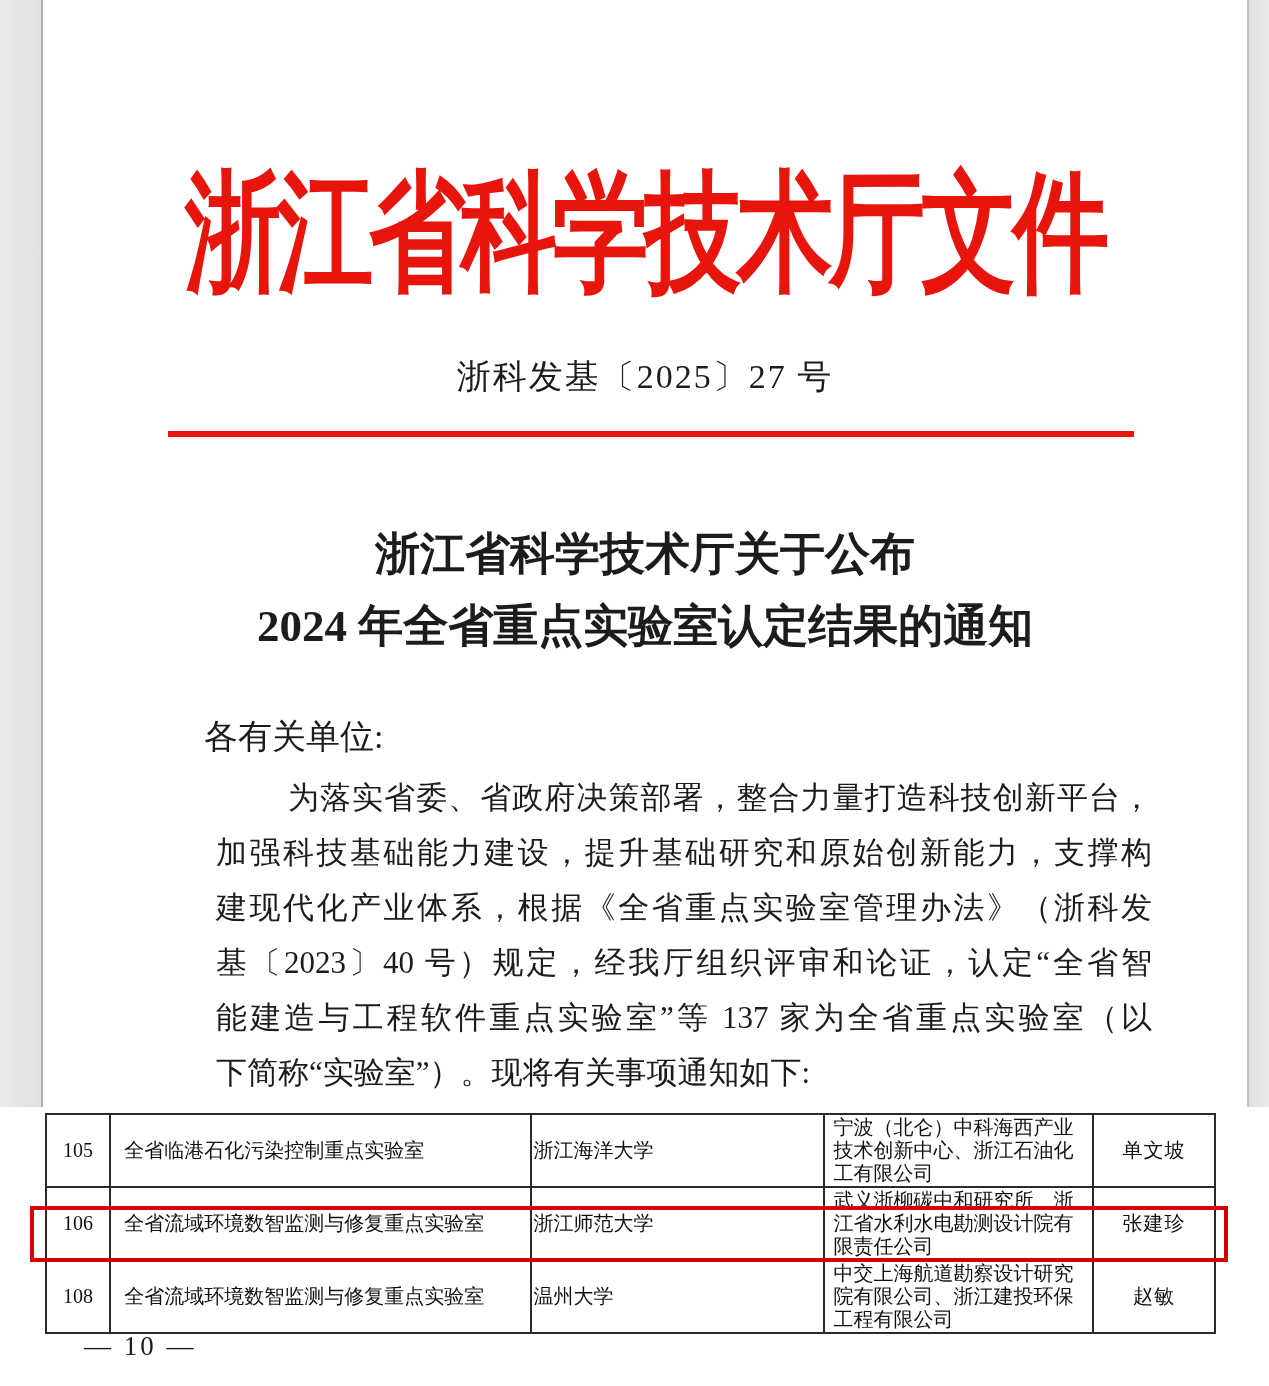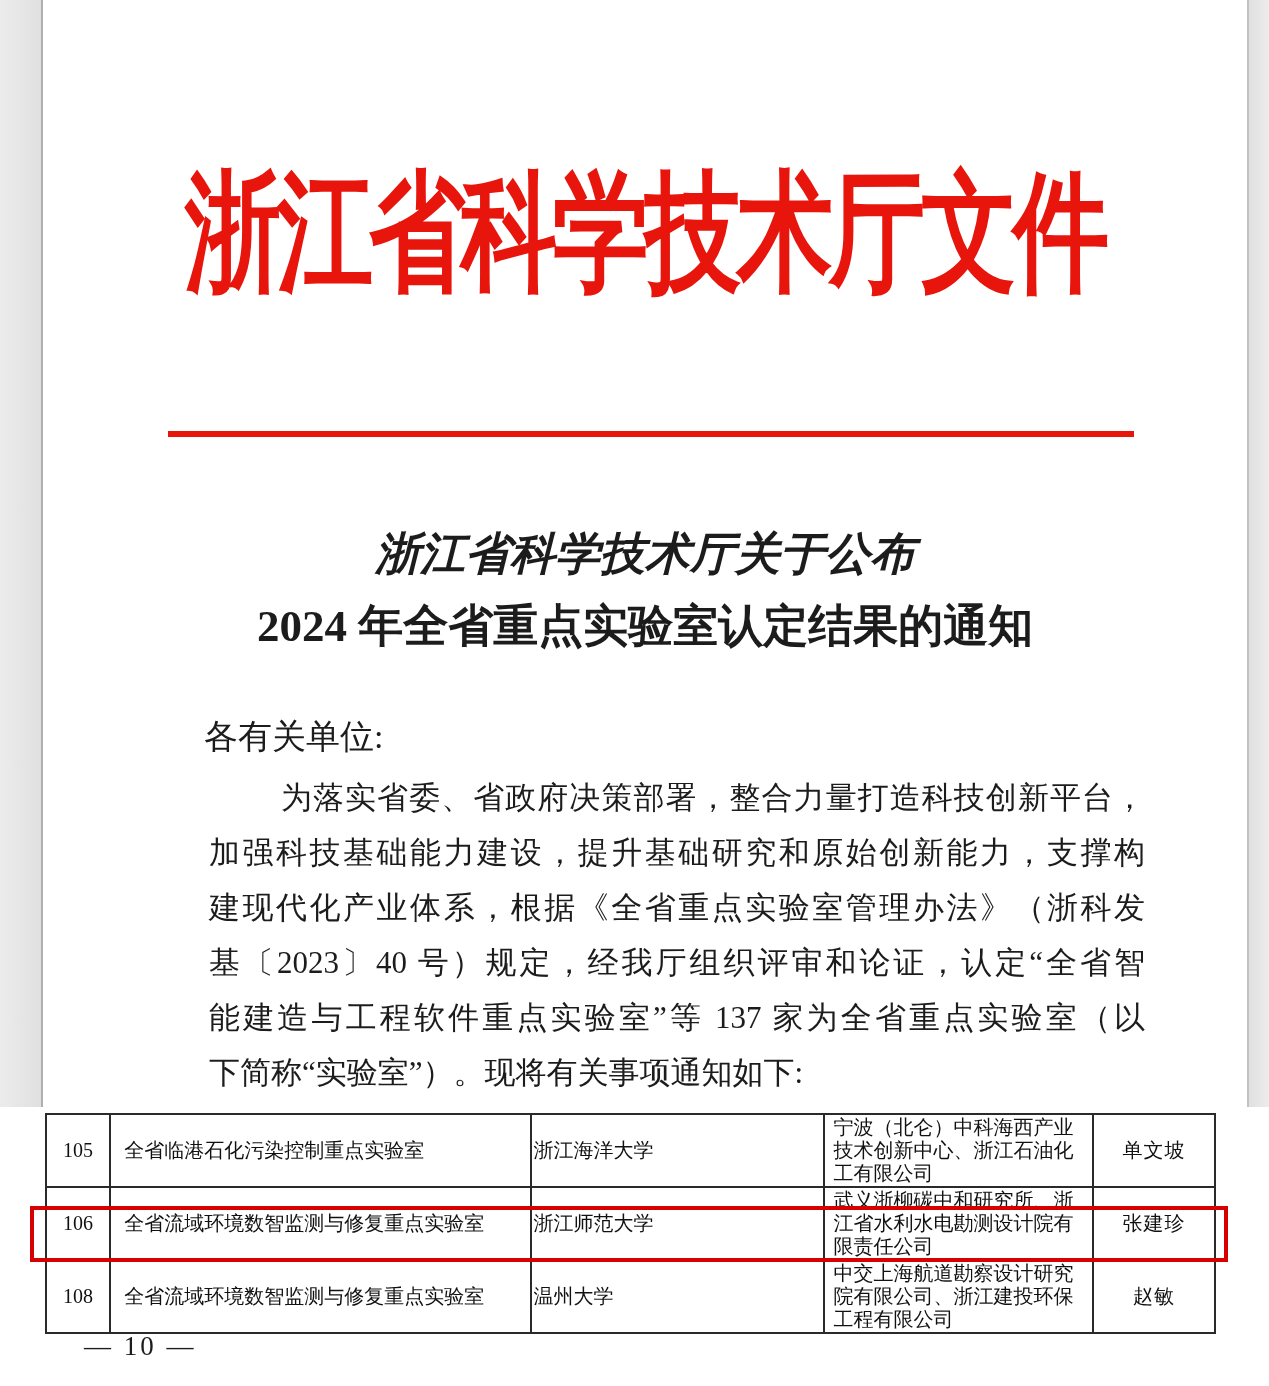--- a/index.html
+++ b/index.html
@@ -50,31 +50,31 @@
     background: #e8150d;
   }
   .notice-title {
     position: absolute;
     left: 43px; right: 22px;
     text-align: center;
     font-size: 45px;
     font-weight: bold;
     white-space: nowrap;
   }
-  .notice-title.l1 { top: 524px; font-style: italic; }
+  .notice-title.l1 { top: 524px; }
   .notice-title.l2 { top: 596px; }
 
   .salutation {
     position: absolute;
     left: 204px; top: 714px;
     font-size: 34px;
   }
   .body-par {
     position: absolute;
-    left: 209px; top: 770px;
+    left: 216px; top: 770px;
     width: 936px;
     font-size: 31px;
     line-height: 55px;
   }
   .body-line {
     white-space: nowrap;
     text-align: justify;
     text-align-last: justify;
     height: 55px;
   }
@@ -131,20 +131,21 @@
 </head>
 <body>
 
 <div class="canvas">
 
   <div class="gutter left"></div>
   <div class="gutter right"></div>
 
   <div class="letterhead">浙江省科学技术厅文件</div>
 
+  <div class="doc-number">浙科发基〔2025〕27 号</div>
 
   <div class="red-rule"></div>
 
   <div class="notice-title l1">浙江省科学技术厅关于公布</div>
   <div class="notice-title l2">2024 年全省重点实验室认定结果的通知</div>
 
   <div class="salutation">各有关单位:</div>
 
   <div class="body-par">
     <div class="body-line first">为落实省委、省政府决策部署，整合力量打造科技创新平台，</div>

